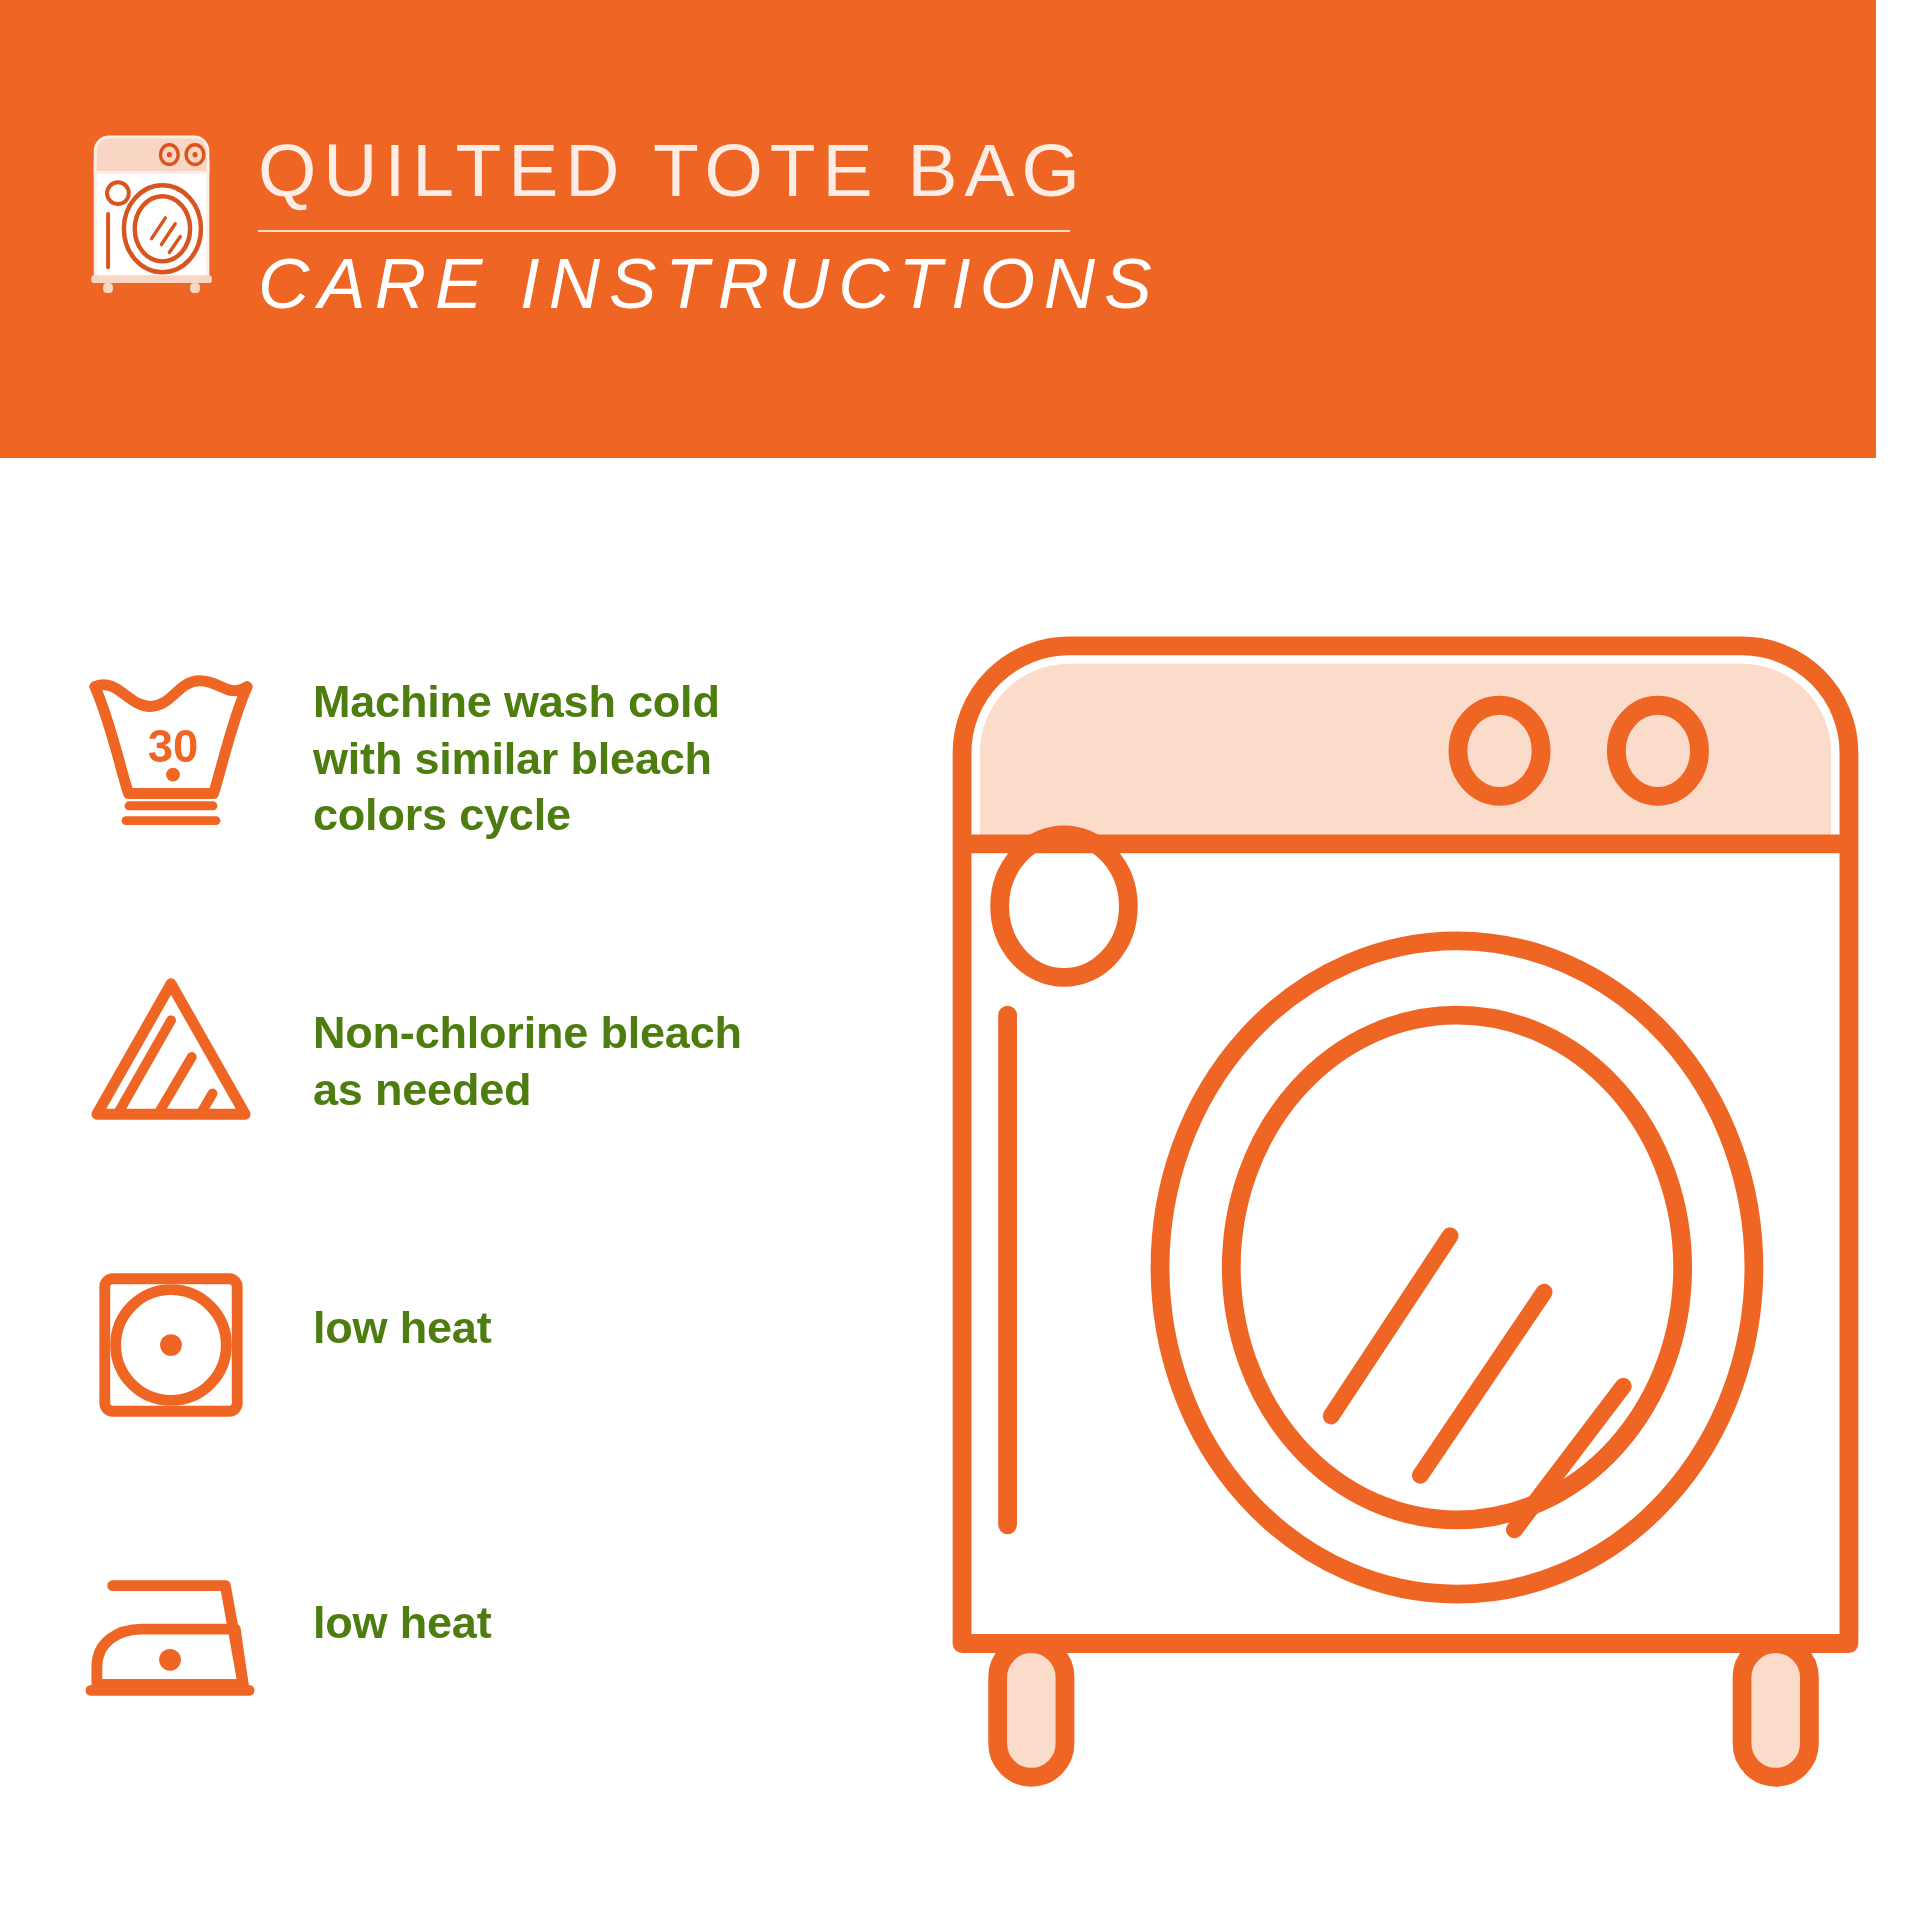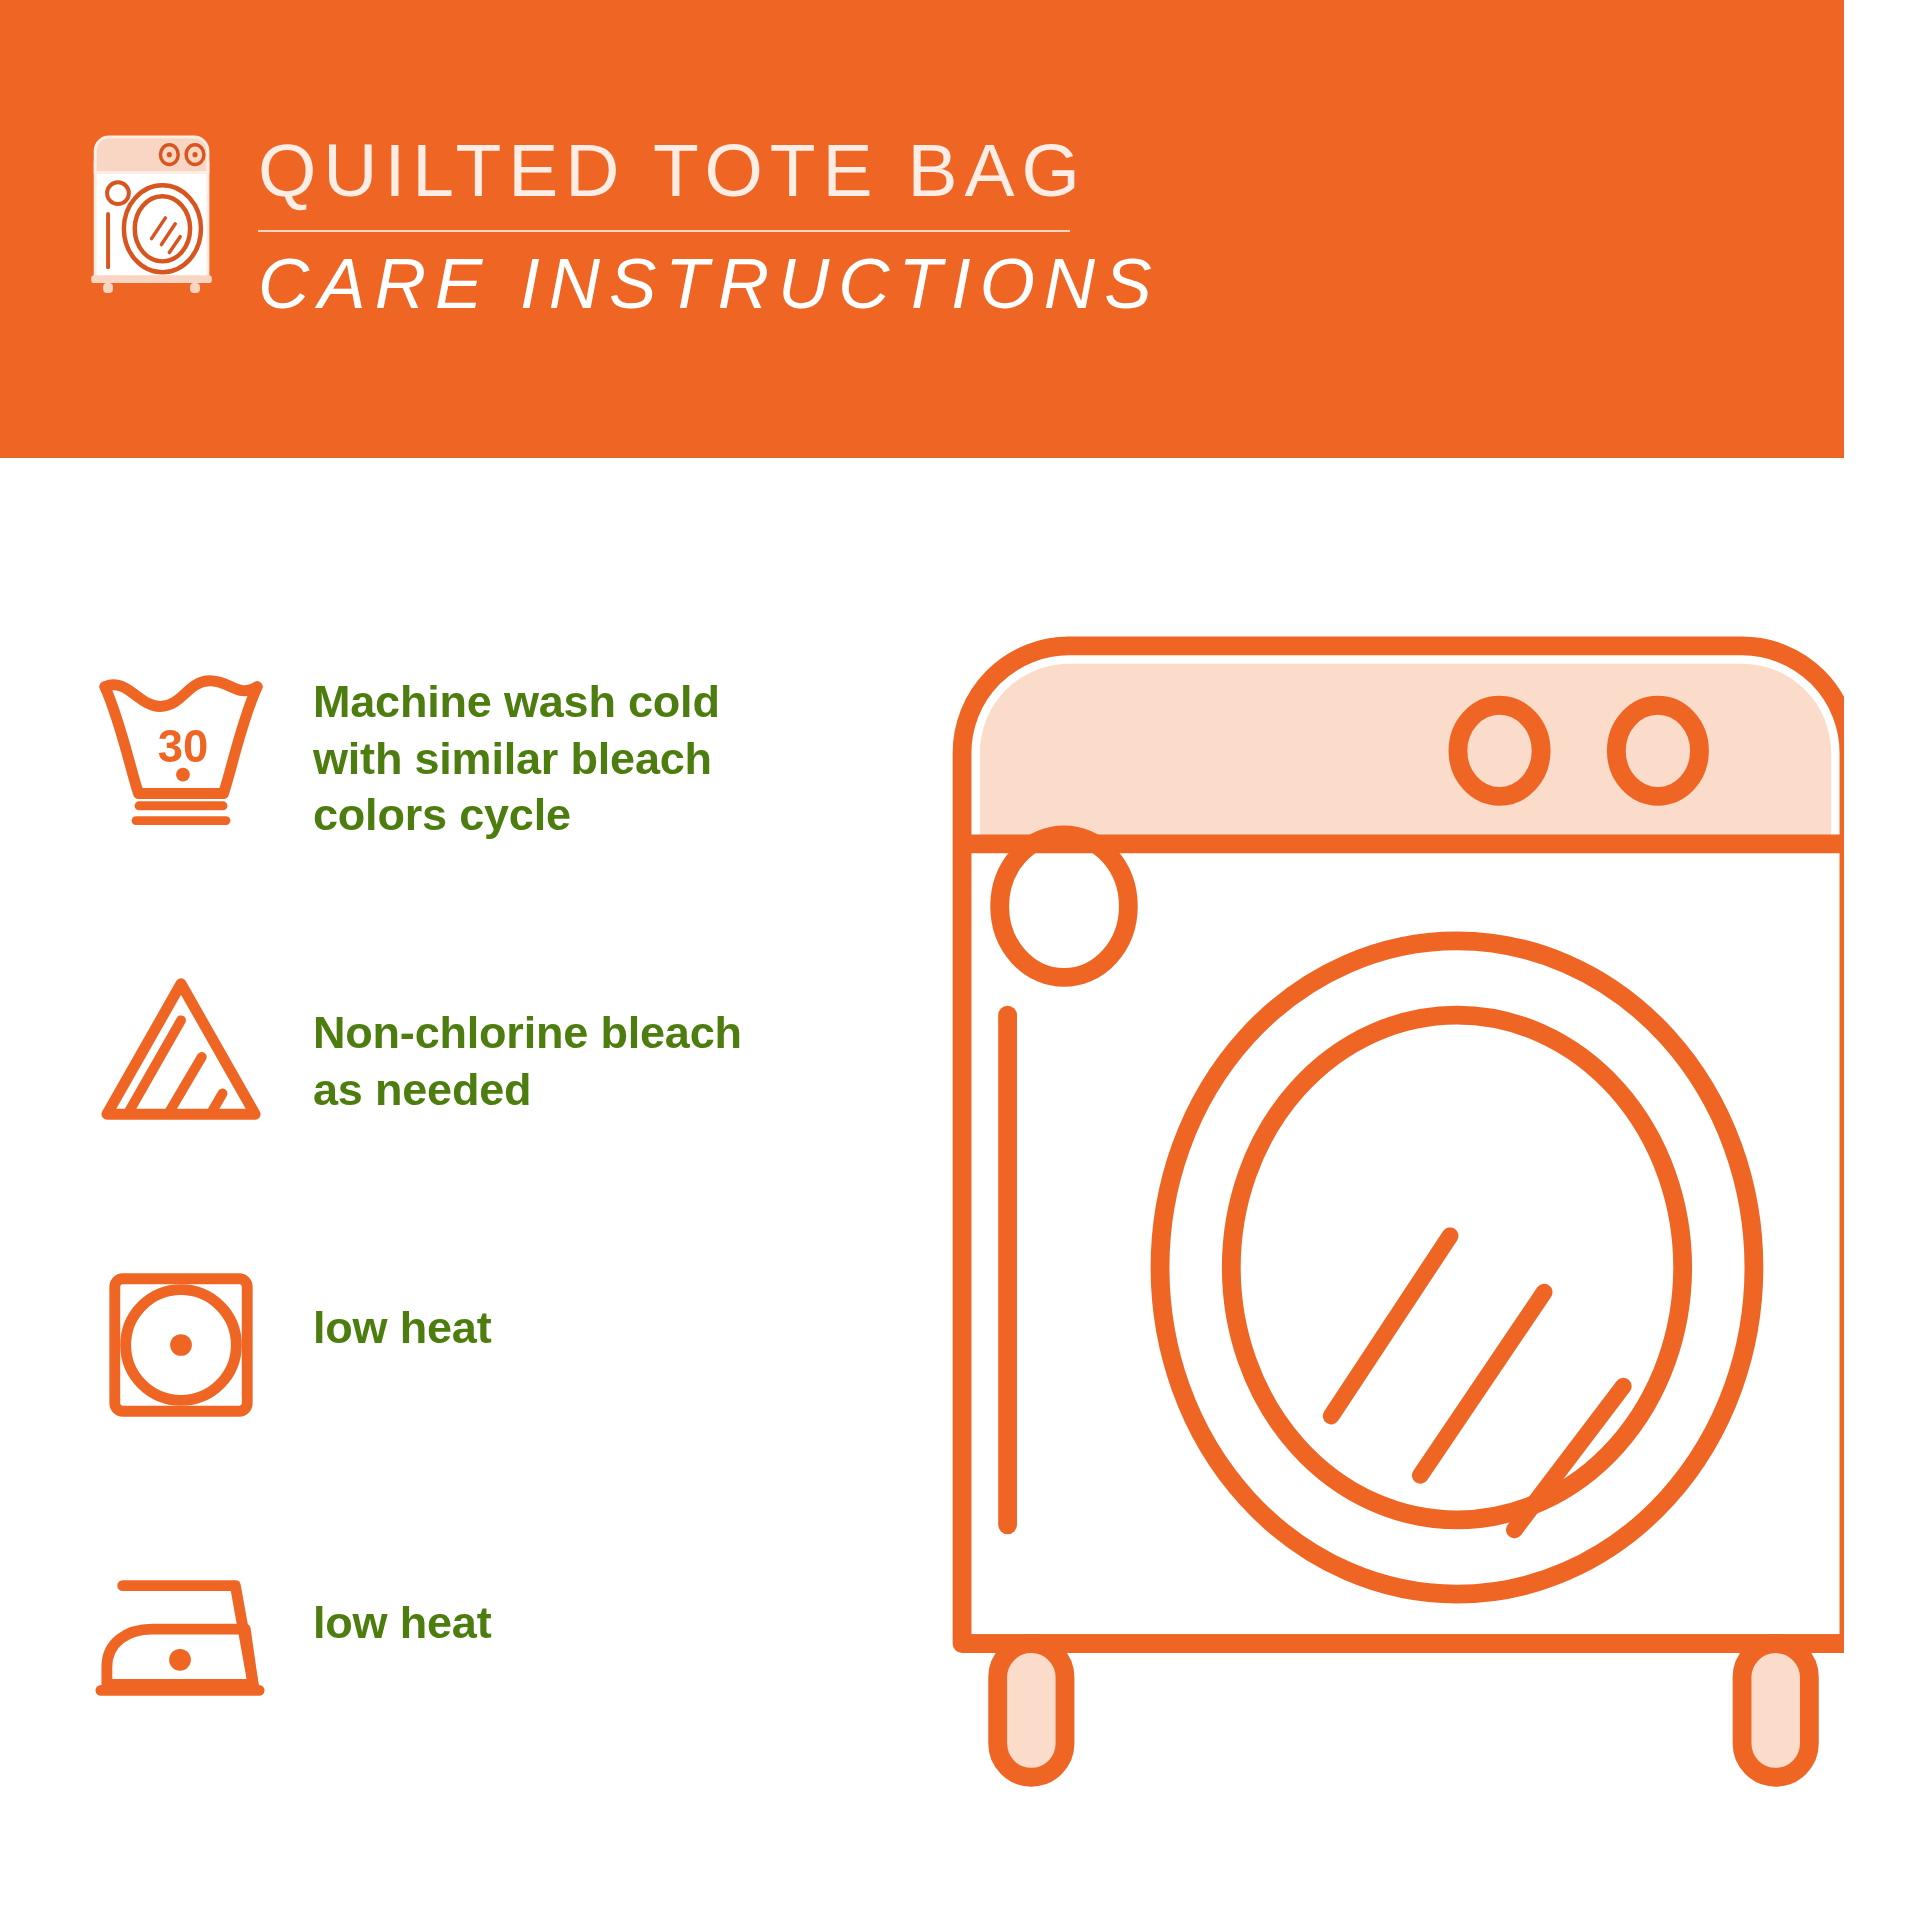--- a/index.html
+++ b/index.html
@@ -10,20 +10,21 @@
   }
   body {
     font-family: "Liberation Sans", sans-serif;
   }
   #page {
     position: relative;
     width: 1844px;
     height: 1927px;
     background: #ffffff;
     overflow: hidden;
+    padding-left: 32px;
   }
 
   
   .header {
     position: absolute;
     left: 0;
     top: 0;
     width: 1927px;
     height: 458px;
     background: #EF6524;
@@ -88,21 +89,21 @@
     min-height: 178px;
   }
   .list-row:last-child { margin-bottom: 0; }
 
   .row-icon {
     width: 198px;
     height: 178px;
     flex: 0 0 auto;
     display: flex;
     align-items: center;
-    justify-content: flex-end;
+    justify-content: flex-start;
   }
   .row-text {
     flex: 1 1 auto;
     padding-left: 38px;
     color: #4d7c0f;
     font-size: 45px;
     line-height: 1.26;
     font-weight: 700;
     letter-spacing: -0.2px;
   }

